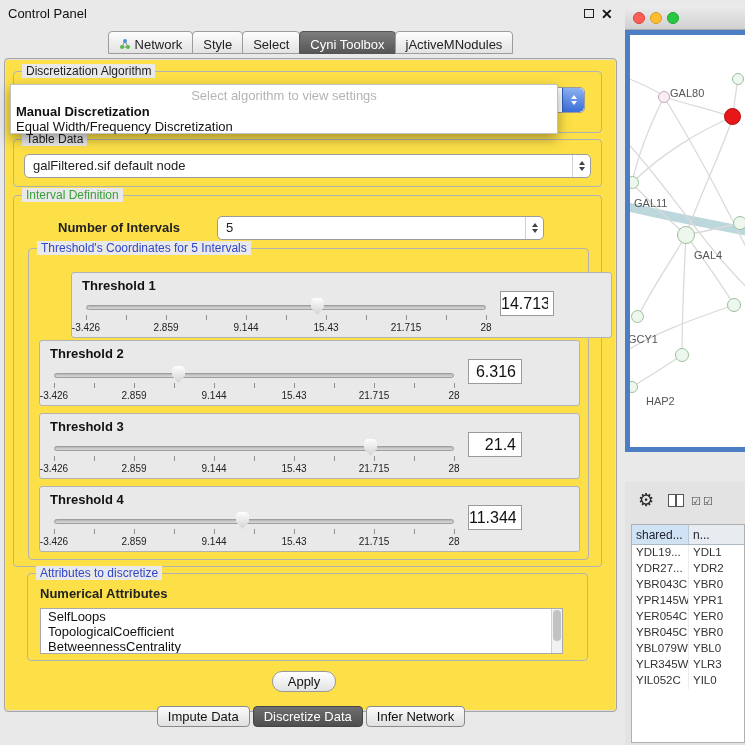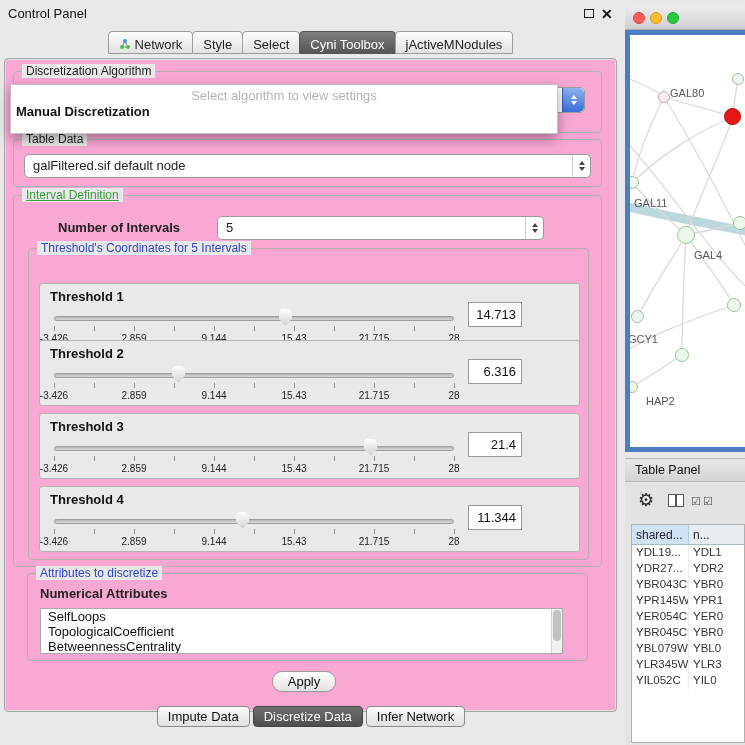--- a/index.html
+++ b/index.html
@@ -12,25 +12,25 @@
   .cp-titlebar { position:absolute; left:0; top:0; width:622px; height:28px; }
   .cp-title { position:absolute; left:8px; top:0; line-height:28px; font-size:13px; color:#111; }
   .win-float { position:absolute; left:584px; top:9px; width:10px; height:9px; border:1.5px solid #222; background:transparent; }
   .win-close { position:absolute; left:601px; top:4px; font-size:14px; font-weight:bold; color:#111; line-height:20px; }
 
   .tabrow { position:absolute; left:0; top:31px; width:622px; display:flex; justify-content:center; }
   .tab { height:23px; padding:3px 10px 0 10px; font-size:13px; color:#222; background:linear-gradient(#fdfdfd,#e2e2e2);
          border:1px solid #9c9c9c; margin-left:-1px; border-radius:4px 4px 0 0; display:flex; align-items:center; gap:4px; }
   .tab.selected { background:linear-gradient(#7d7d7d,#565656); color:#fff; border-color:#555;text-align:center; }
 
-  .main-panel { position:absolute; left:4px; top:58px; width:613px; height:654px; border:1px solid #a6a6a6; border-radius:4px; background:#f9a8d4; box-shadow: inset 0 0 0 1px #dedede; }
+  .main-panel { position:absolute; left:4px; top:58px; width:613px; height:654px; border:1px solid #a6a6a6; border-radius:4px; background:#fde047; box-shadow: inset 0 0 0 1px #dedede; }
 
   .group { position:absolute; border:1px solid #b3b3b3; border-radius:4px; }
   .group-title { position:absolute; top:-8px; left:8px; background:#e9e9e9; padding:0 4px; font-size:12px; line-height:14px; white-space:nowrap; }
-  .gt-green { color:#3a9e3a;text-decoration:underline; }
+  .gt-green { color:#3a9e3a; }
   .gt-blue { color:#2f46c9; }
 
   .combo { position:absolute; background:#fff; border:1px solid #9b9b9b; border-radius:5px; font-size:13px; }
   .combo .txt { position:absolute; left:8px; top:0; bottom:0; line-height:22px; color:#222; white-space:nowrap; }
   .combo .step { position:absolute; right:0; top:0; bottom:0; width:18px; border-left:1px solid #cfcfcf;
                  display:flex; flex-direction:column; align-items:center; justify-content:center; gap:2px; }
   .tri-up { width:0; height:0; border-left:3.5px solid transparent; border-right:3.5px solid transparent; border-bottom:4px solid #444; }
   .tri-dn { width:0; height:0; border-left:3.5px solid transparent; border-right:3.5px solid transparent; border-top:4px solid #444; }
   .step.blue { width:22px; border-radius:0 5px 5px 0; background:linear-gradient(#8db2f2,#3a6fd9); border-left:1px solid #2f5fc0; }
   .step.blue .tri-up { border-bottom-color:#fff; }
@@ -40,21 +40,21 @@
   .algo-popup { position:absolute; left:10px; top:84px; width:548px; height:50px; z-index:50; background:#fff;
                 border:1px solid #c2c2c2; box-shadow:0 5px 12px rgba(0,0,0,.35); }
   .pop-placeholder { text-align:center; color:#b4b4b4; font-size:13px; height:17px; line-height:17px; margin-top:2px; }
   .pop-opt { font-size:13px; height:15px; line-height:15px; padding-left:5px; color:#111; white-space:nowrap; }
   .pop-opt.bold { font-weight:bold; }
 
   
   .thresh-panel { position:absolute; left:10px; width:541px; height:66px; border:1px solid #b3b3b3; border-radius:3px; background:#e9e9e9; }
   .thresh-label { position:absolute; left:10px; top:5px; font-size:13px; font-weight:bold; color:#111; }
   .thresh-value { position:absolute; left:428px; top:18px; width:54px; height:25px; border:1px solid #9a9a9a; background:#fff;
-                  font-family:"Liberation Sans", sans-serif; font-size:13px; text-align:right; padding-right:5px; color:#111; }
+                  font-family:"Liberation Sans", sans-serif; font-size:16px; text-align:right; padding-right:5px; color:#111; }
   .slider { position:absolute; left:14px; top:24px; width:400px; height:40px; }
   .slider .track { position:absolute; left:0; top:8px; width:400px; height:5px; background:#d6d6d6; border:1px solid #9e9e9e; border-radius:3px; box-shadow:inset 0 1px 2px rgba(0,0,0,.18); }
   .slider .thumb { position:absolute; top:1px; width:13px; height:17px; background:linear-gradient(#fdfdfd,#d3d3d3);
                    clip-path:polygon(18% 0,82% 0,100% 18%,100% 58%,50% 100%,0 58%,0 18%);
                    filter:drop-shadow(0 1px 1px rgba(0,0,0,.45)); }
   .slider .ticks { position:absolute; left:0; top:18px; width:401px; height:5px;
                    background-image:repeating-linear-gradient(90deg,#8f8f8f 0 1px,transparent 1px 40px); border-right:1px solid #8f8f8f; }
   .slider .scale { position:absolute; left:0; top:25px; width:400px; height:12px; }
   .slider .scale span { position:absolute; top:0; transform:translateX(-50%); font-size:10px; color:#222; white-space:nowrap; }
 
@@ -173,21 +173,21 @@
           <span class="txt">5</span>
           <span class="step">
               <span class="tri-up"></span>
               <span class="tri-dn"></span>
             </span>
         </div>
 
         <div class="group" style="left:14px; top:52px; width:561px; height:312px;">
           <span class="group-title gt-blue">Threshold's Coordinates for 5 Intervals</span>
 
-          <div class="thresh-panel" style="top:34px;">
+          <div class="thresh-panel" style="top:23px;margin-left:32px;">
             <div class="thresh-label">Threshold 1</div>
             <input class="thresh-value" value="14.713" style="">
             <div class="slider">
               <div class="track"></div>
               <div class="thumb" style="left: calc(57.72% - 6px);"></div>
               <div class="ticks"></div>
               <div class="scale">
                   <span style="left: 0%;">-3.426</span>
                   <span style="left: 20%;">2.859</span>
                   <span style="left: 40%;">9.144</span>
@@ -266,20 +266,21 @@
             <div class="li">BetweennessCentrality</div>
           </div>
       </div>
 
       <div class="apply-btn">Apply</div>
     </div>
 
     <div class="algo-popup">
       <div class="pop-placeholder">Select algorithm to view settings</div>
       <div class="pop-opt bold">Manual Discretization</div>
+      <div class="pop-opt">Equal Width/Frequency Discretization</div>
     </div>
 
     <div class="bottom-tabs">
       <div class="btab">Impute Data</div>
       <div class="btab selected">Discretize Data</div>
       <div class="btab">Infer Network</div>
     </div>
   </div>
 
   <div class="net-window">
@@ -322,23 +323,20 @@
         <div class="nnode" style="left:-4px; top:346px; width:12px; height:12px;"></div>
         <span class="nlabel" style="left:40px; top:52px;">GAL80</span>
         <span class="nlabel" style="left:4px; top:162px;">GAL11</span>
         <span class="nlabel" style="left:64px; top:214px;">GAL4</span>
         <span class="nlabel" style="left:-2px; top:298px;">GCY1</span>
         <span class="nlabel" style="left:16px; top:360px;">HAP2</span>
       </div>
     </div>
   </div>
 
-  <div class="tp-titlebar">
-    <span class="tp-title">Table Panel</span>
-  </div>
   <div class="tp-body">
     <div class="tp-toolbar">
       <span class="gear">⚙</span>
       <span class="cols-icon"></span>
       <span class="cbox" style="left:66px;">☑</span>
       <span class="cbox" style="left:78px;">☑</span>
     </div>
     <div class="node-table">
       <div class="thead">
         <div class="th1">shared...</div>

